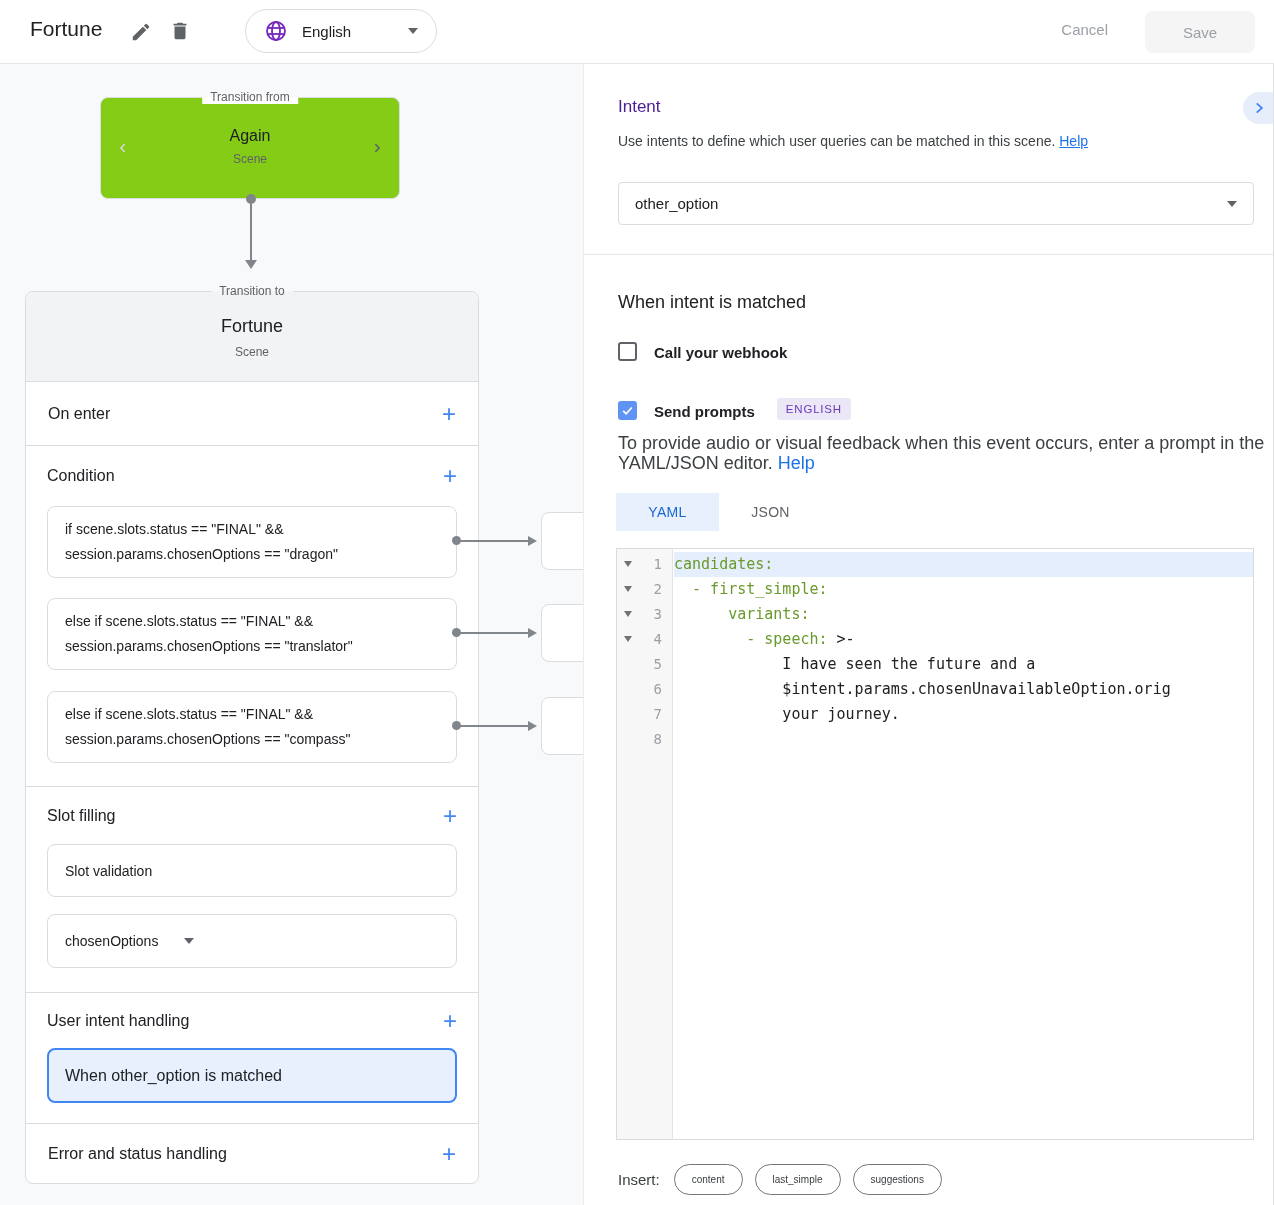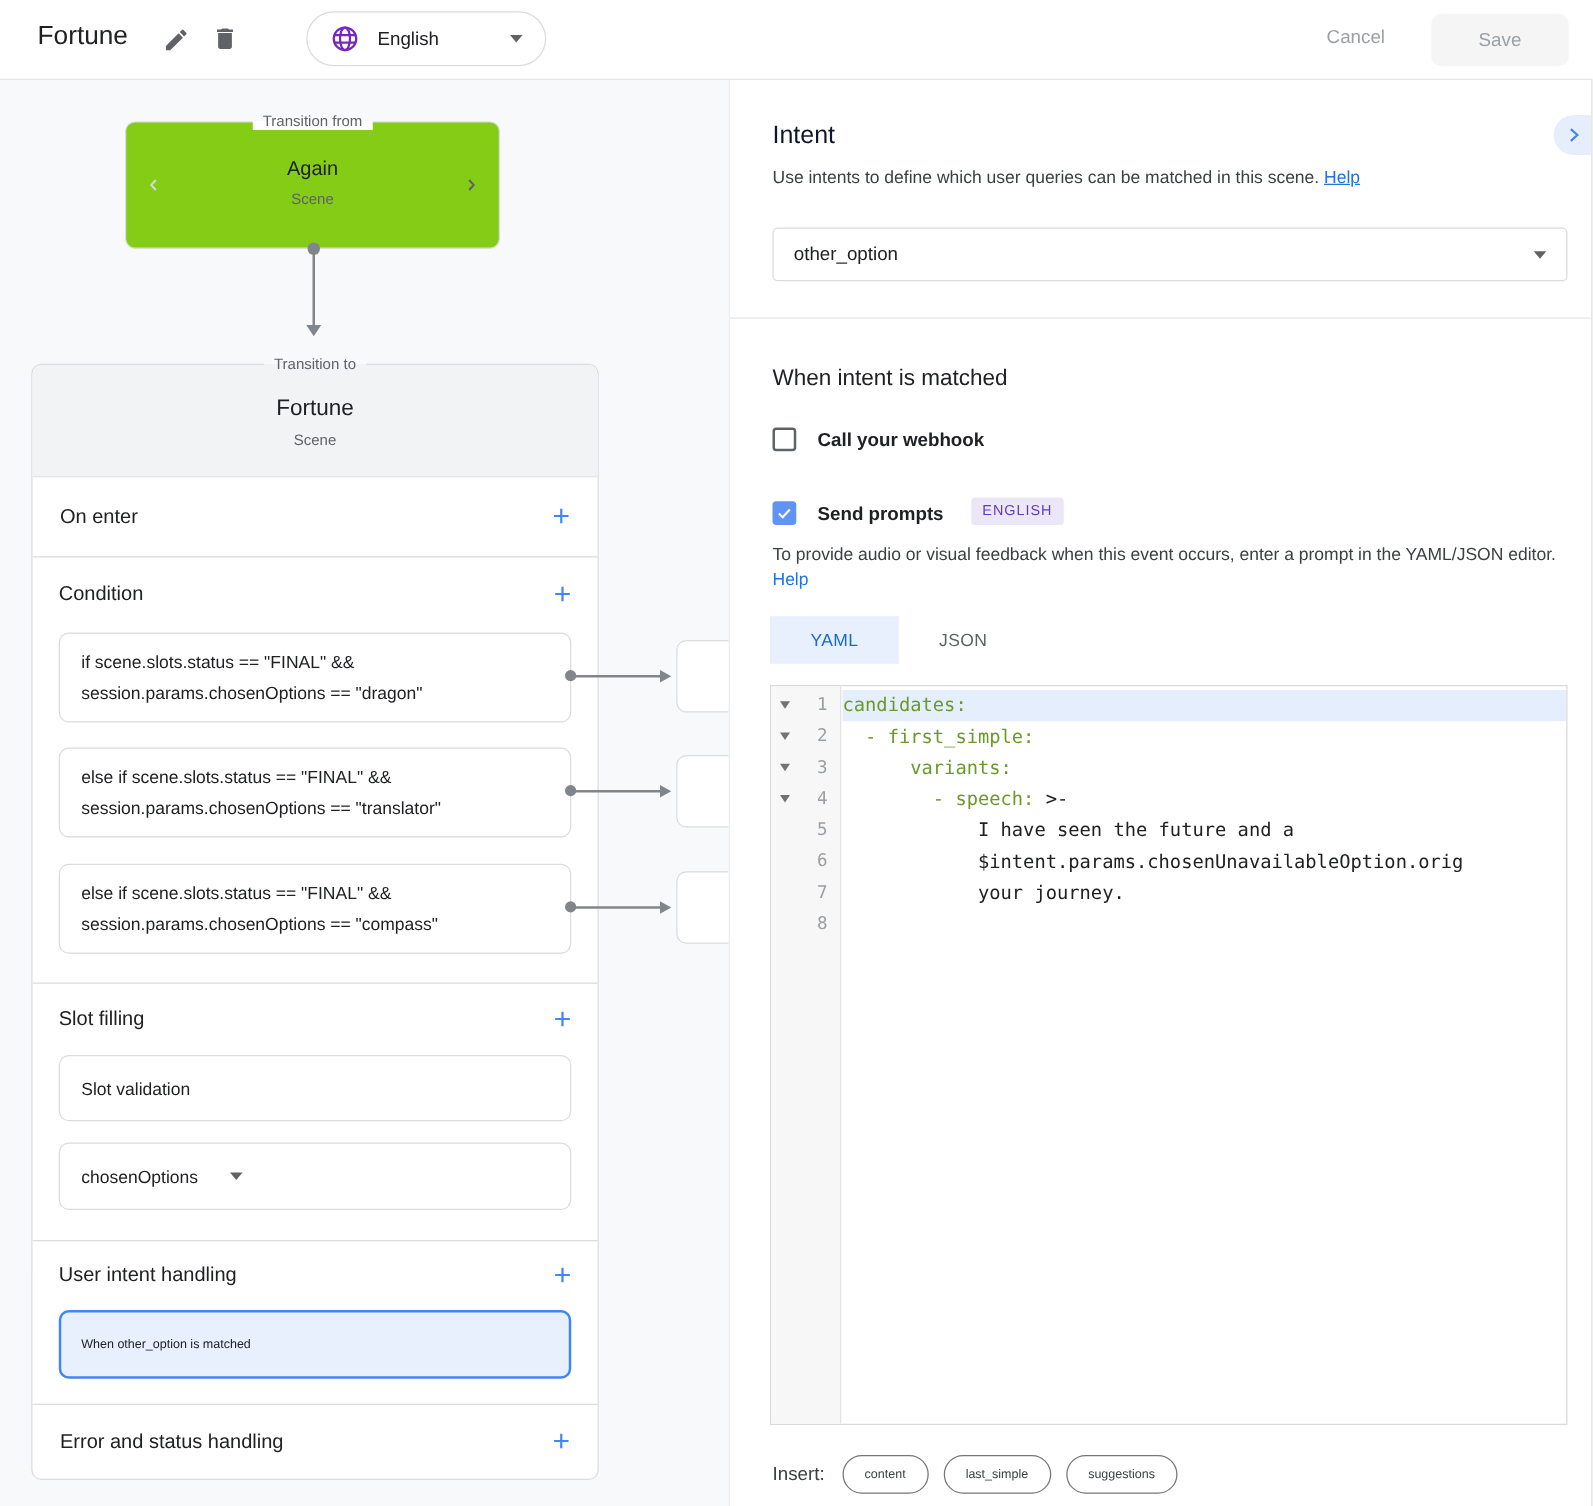--- a/index.html
+++ b/index.html
@@ -71,56 +71,56 @@
   .cond-card.mb20 { margin-bottom:20px; } .cond-card.mb21 { margin-bottom:21px; } .cond-card.mb23 { margin-bottom:23px; }
 
   .slot-card { border:1px solid #dadce0; border-radius:8px; background:#fff; display:flex;
                align-items:center; padding:0 17px; font-size:14px; color:#202124; cursor:pointer; }
   .slot-card.h53 { height:53px; margin-bottom:17px; }
   .slot-card.h54 { height:54px; margin-bottom:24px; }
   .slot-card .caret { margin-left:26px; }
 
   .intent-card { height:55px; margin-bottom:20px; background:#e8f0fe; border:2px solid #4285f4;
                  border-radius:8px; display:flex; align-items:center; padding:0 16px;
-                 font-size:10px; color:#202124; cursor:pointer;text-align:center; }
+                 font-size:16px; color:#202124; cursor:pointer;text-align:center; }
 
   
   .c-dot   { position:absolute; width:9px; height:9px; border-radius:50%; background:#80868b; left:452px; }
   .c-line  { position:absolute; height:2px; background:#80868b; left:458px; width:72px; }
   .c-arrow { position:absolute; left:528px; width:0; height:0; border-top:5px solid transparent;
              border-bottom:5px solid transparent; border-left:9px solid #80868b; }
   .c-box   { position:absolute; left:541px; width:60px; height:58px; background:#fff;
              border:1px solid #dadce0; border-radius:8px; }
 
   
   .right-panel { position:absolute; top:64px; left:583px; width:691px; bottom:0; background:#fff;
                  border-left:1px solid #ebedef; border-right:1px solid #e0e0e0; }
   .collapse-btn { position:absolute; right:0; top:28px; width:30px; height:32px; background:#e7eefb;
                   border-radius:16px 0 0 16px; display:flex; align-items:center; padding-left:9px; cursor:pointer; }
-  .panel-title { position:absolute; left:34px; top:33px; font-size:20px; color:#0f172a;text-align:right; }
+  .panel-title { position:absolute; left:34px; top:33px; font-size:17px; color:#4c1d95;text-align:right; }
   .panel-desc { position:absolute; left:34px; top:69px; font-size:14px; color:#3c4043; }
   .help-link { color:#1a73e8; cursor:pointer; }
   .help-link.underlined { text-decoration:underline; }
   .intent-select { position:absolute; left:34px; top:118px; width:636px; height:43px;
                    border:1px solid #dadce0; border-radius:4px; background:#fff;
                    display:flex; align-items:center; padding:0 16px; font-size:15px; cursor:pointer; }
   .intent-select .caret { margin-left:auto; }
   .hr { position:absolute; left:0; right:0; top:190px; height:1px; background:#e4e6e8; }
 
   .matched-title { position:absolute; left:34px; top:228px; font-size:18px; color:#202124; }
   .check-row { position:absolute; left:34px; display:flex; align-items:flex-end; }
   .check-row.webhook { top:278px; }
   .check-row.prompts { top:334px; }
   .checkbox { width:19px; height:19px; border-radius:3px; flex:0 0 auto; cursor:pointer; }
   .checkbox.empty { border:2px solid #5f6368; background:#fff; }
   .checkbox.checked { background:#5f94f5; display:flex; align-items:center; justify-content:center; }
   .check-label { margin-left:17px; font-size:15px; font-weight:bold; color:#202124; }
   .lang-badge { margin-left:22px; background:#ece7f7; color:#673ab7; font-size:11.5px;
                 letter-spacing:.8px; padding:5px 9px; border-radius:3px; }
-  .prompt-desc { position:absolute; left:34px; top:369px; width:650px; font-size:14px;
+  .prompt-desc { position:absolute; left:34px; top:369px; width:650px; font-size:18px;
                  line-height:20px; color:#3c4043; }
 
   .tabs { position:absolute; left:32px; top:429px; display:flex; }
   .tab { width:103px; height:38px; display:flex; align-items:center; justify-content:center;
          font-size:14px; font-weight:normal; letter-spacing:.3px; cursor:pointer; }
   .tab.active { background:#e8f0fe; color:#1967d2; }
   .tab.inactive { color:#5f6368; }
 
   .editor { position:absolute; left:32px; top:484px; width:638px; height:592px;
             border:1px solid #d9dadb; background:#fff; overflow:hidden;

